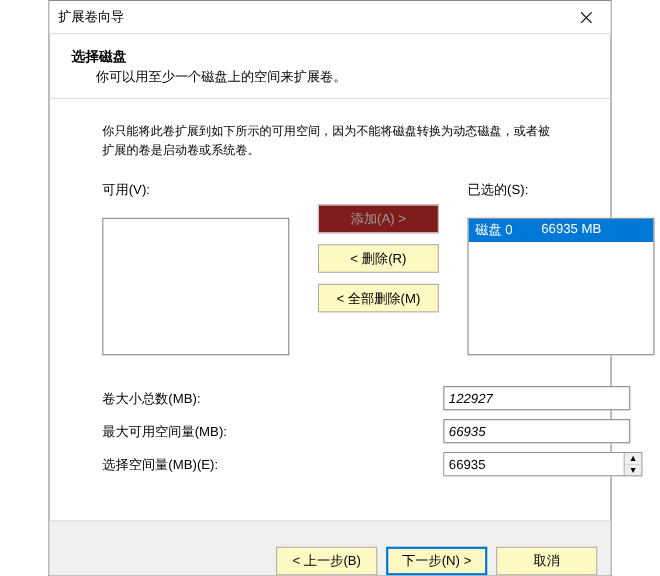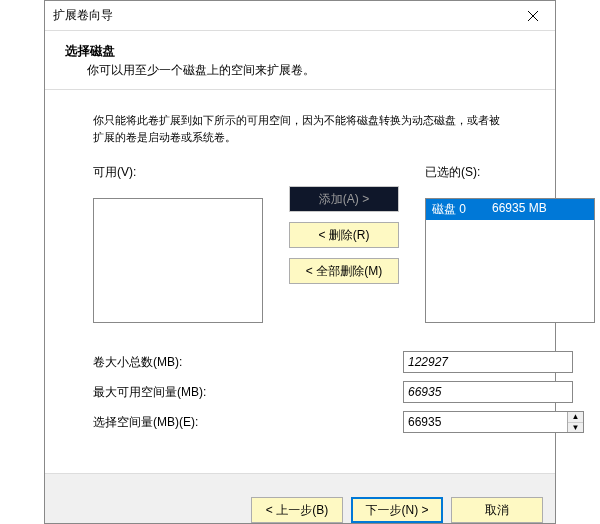--- a/index.html
+++ b/index.html
@@ -108,21 +108,21 @@
     border: 1px solid #adadad;
     background: #fef9c3;
     font-size: 12px;
     text-align: center;
     line-height: 24px;
     padding: 0 8px;
     color: #000;
   }
   .btn.disabled {
     color: #9d9d9d;
-    background: #0f172a;
+    background: #7f1d1d;
     border-color: #c9c9c9;
   }
   .btn.default {
     border: 2px solid #0078d7;
     line-height: 22px;
   }
 
   
   .field-row {
     display: flex;

